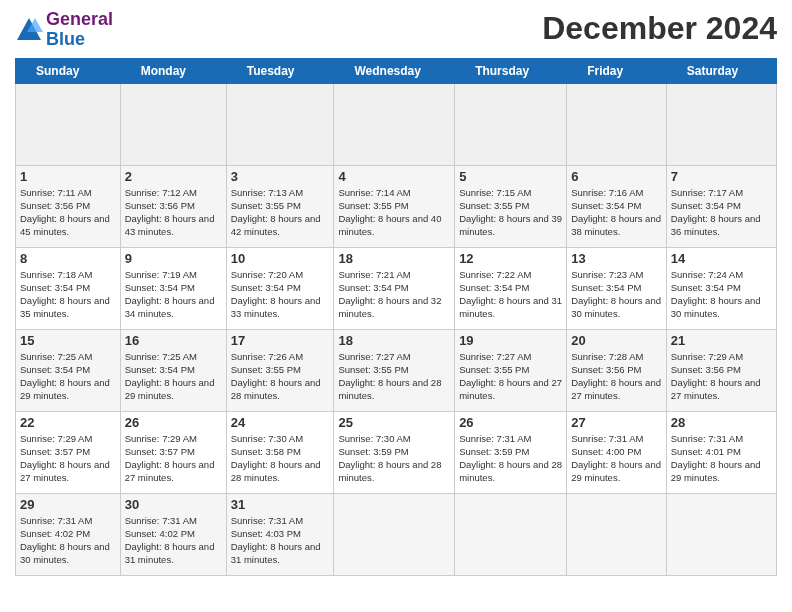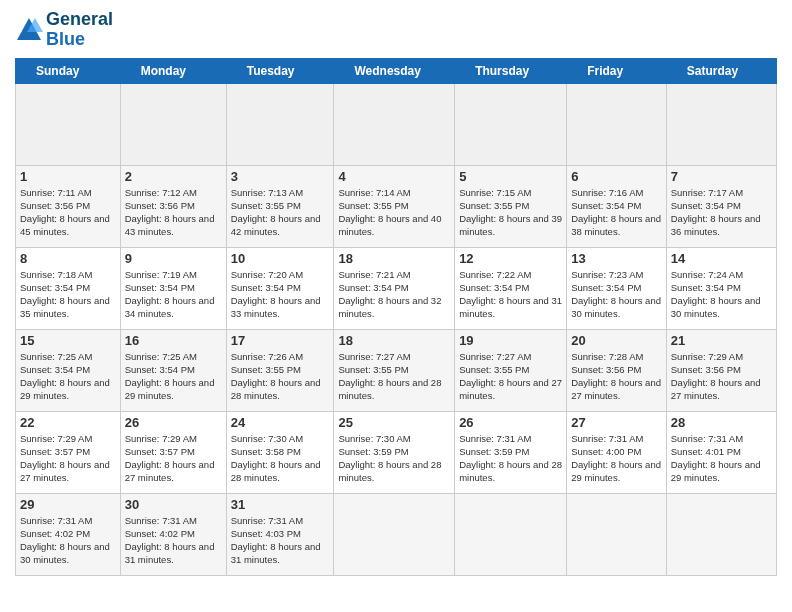--- a/index.html
+++ b/index.html
@@ -24,21 +24,21 @@
       display: flex;
       align-items: center;
     }
     .logo-text {
       font-size: 18px;
       font-weight: bold;
       color: #333;
       line-height: 1.1;
     }
     .logo-text span {
-      color: #0c4a6e;
+      color: #701a75;
       margin-top: 44px;
     }
     .logo-icon {
       width: 28px;
       height: 28px;
       margin-right: 3px;
     }
     .title-section {
       text-align: right;
     }
@@ -98,20 +98,21 @@
       <svg class="logo-icon" viewBox="0 0 28 28">
         <polygon points="14,2 26,24 2,24" fill="#1a6bb5"></polygon>
         <polygon points="20,2 28,16 12,16" fill="#4da6ff" opacity="0.7"></polygon>
       </svg>
       <div class="logo-text">
         <div><span>General</span></div>
         <div style="color:#1a6bb5;">Blue</div>
       </div>
     </div>
     <div class="title-section">
+      <div class="month-title">December 2024</div>
     </div>
   </div>
 
   <table>
     <thead>
       <tr>
         <th>Sunday</th>
         <th>Monday</th>
         <th>Tuesday</th>
         <th>Wednesday</th>

